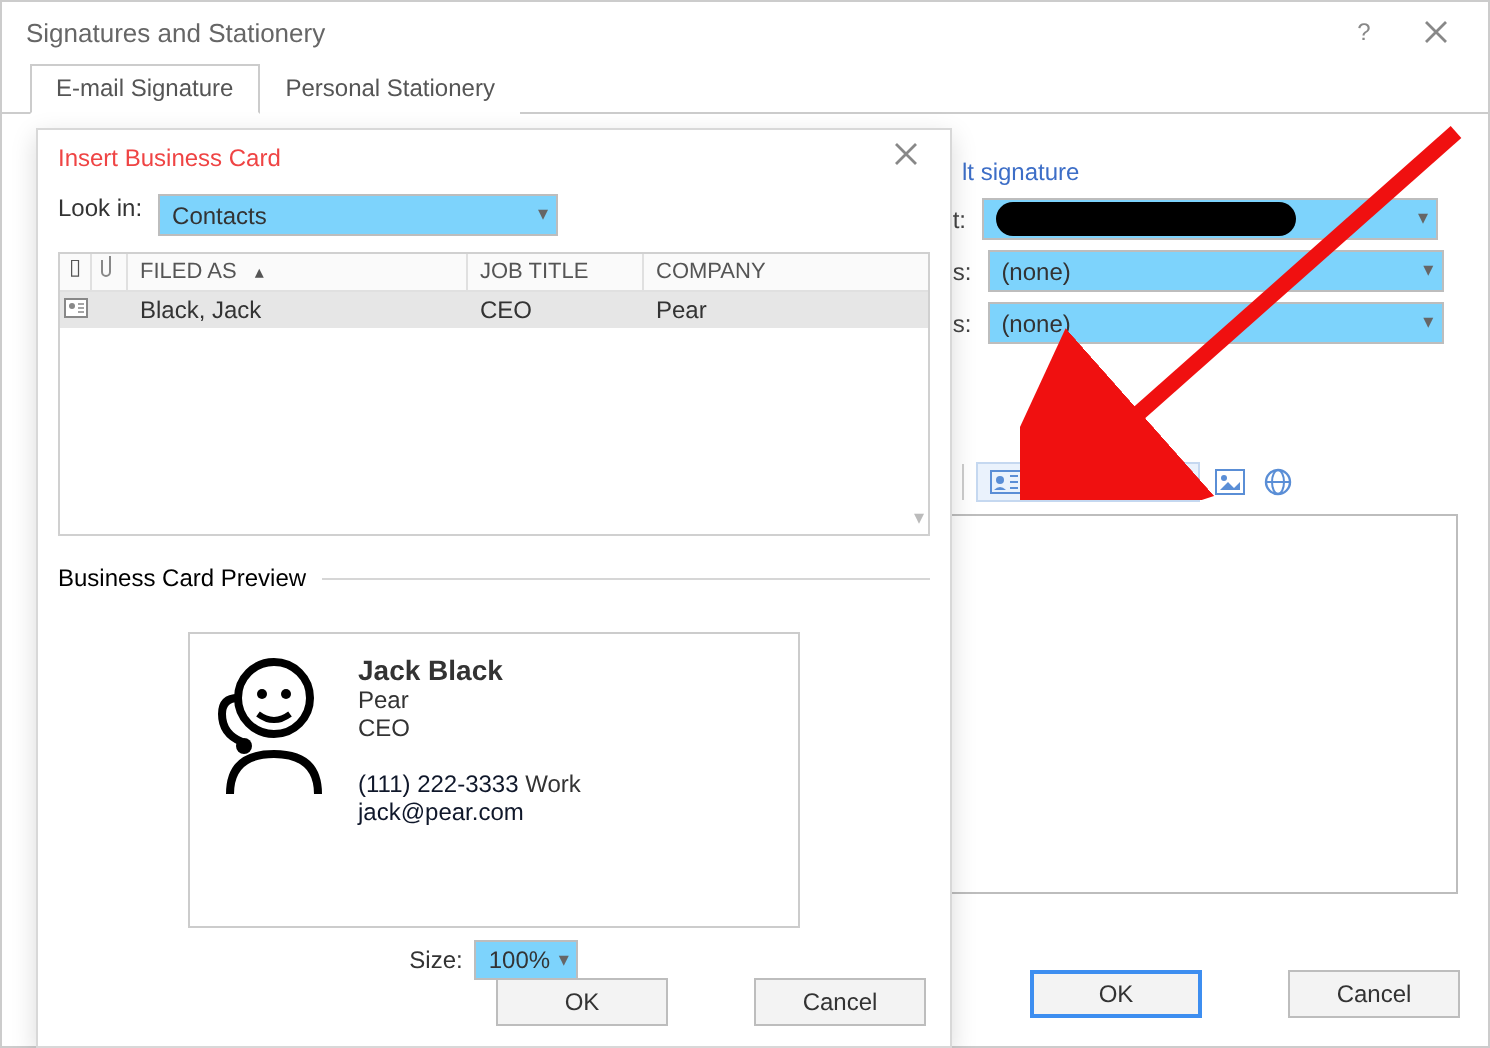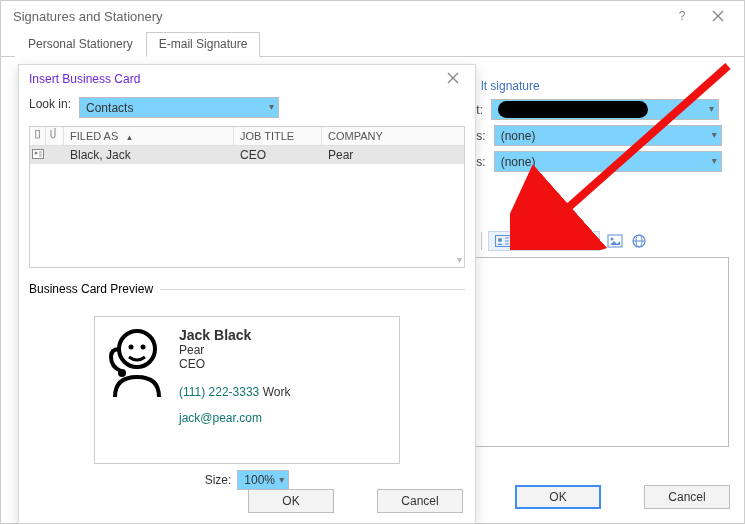--- a/index.html
+++ b/index.html
@@ -137,21 +137,21 @@
     left: 18px; top: 64px;
     width: 458px; height: 460px;
     background: #fff;
     border: 1px solid #d8d8d8;
     box-shadow: 0 4px 12px rgba(0,0,0,0.15);
   }
   .child-title {
     display: flex; align-items: center;
     height: 28px;
     padding: 0 10px;
-    color: #6d28d9;
+    color: #ef4444;
     gap: 20px;
   }
   .child-title span { flex: 1; }
   .close-x {
     font-size: 16px;
     color: #888;
     width: 24px; text-align: center;
   }
   .lookin-row {
     display: flex; align-items: flex-start;
@@ -200,21 +200,21 @@
     width: 306px; height: 148px;
     border: 1px solid #ccc;
     background: #fff;
     display: flex;
     padding: 10px;
     gap: 10px;
   }
   .avatar { width: 64px; height: 72px; }
   .card-info { font-size: 12px; color: #333; }
   .card-info .name { font-weight: bold; font-size: 14px; }
-  .card-info .phone a, .card-info .email { color: #0f766e; text-decoration: none; margin-top: 12px; }
+  .card-info .phone a, .card-info .email { color: #0f172a; text-decoration: none; }
   .size-row {
     display: flex; align-items: center; gap: 6px;
     justify-content: center;
     margin-top: 6px;
   }
   .child-buttons {
     position: absolute;
     right: 12px; bottom: 10px;
     display: flex; gap: 10px;
   }
@@ -231,22 +231,22 @@
   <div class="titlebar">
     <span class="title">Signatures and Stationery</span>
     <div class="btn">?</div>
     <div class="btn">
       <svg width="12" height="12" viewBox="0 0 12 12">
           <path d="M1 1 L11 11 M11 1 L1 11" stroke="#888" stroke-width="1.4"></path>
         </svg>
     </div>
   </div>
   <div class="tabs">
+    <div class="tab active">E-mail Signature</div>
     <div class="tab">Personal Stationery</div>
-    <div class="tab active">E-mail Signature</div>
   </div>
 
   <div class="section-title" style="left:480px; top:78px;">lt signature</div>
 
   <div class="field-row" style="left:462px; top:98px;">
     <label>unt:</label>
     <div class="combo" style="width:228px;">
       <div class="blackbar"></div>
       <span class="chev">▾</span>
     </div>

